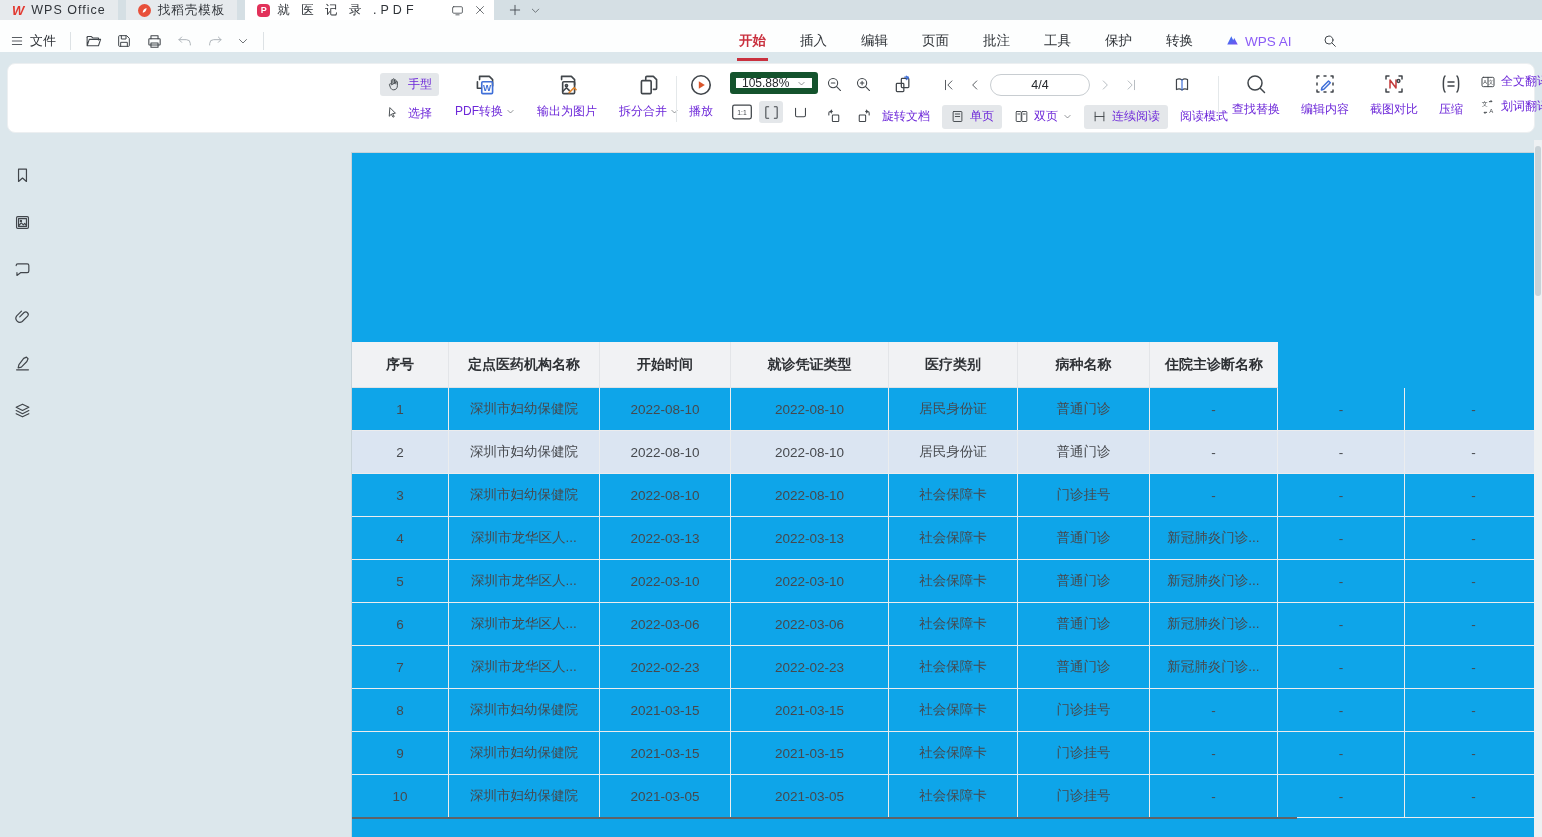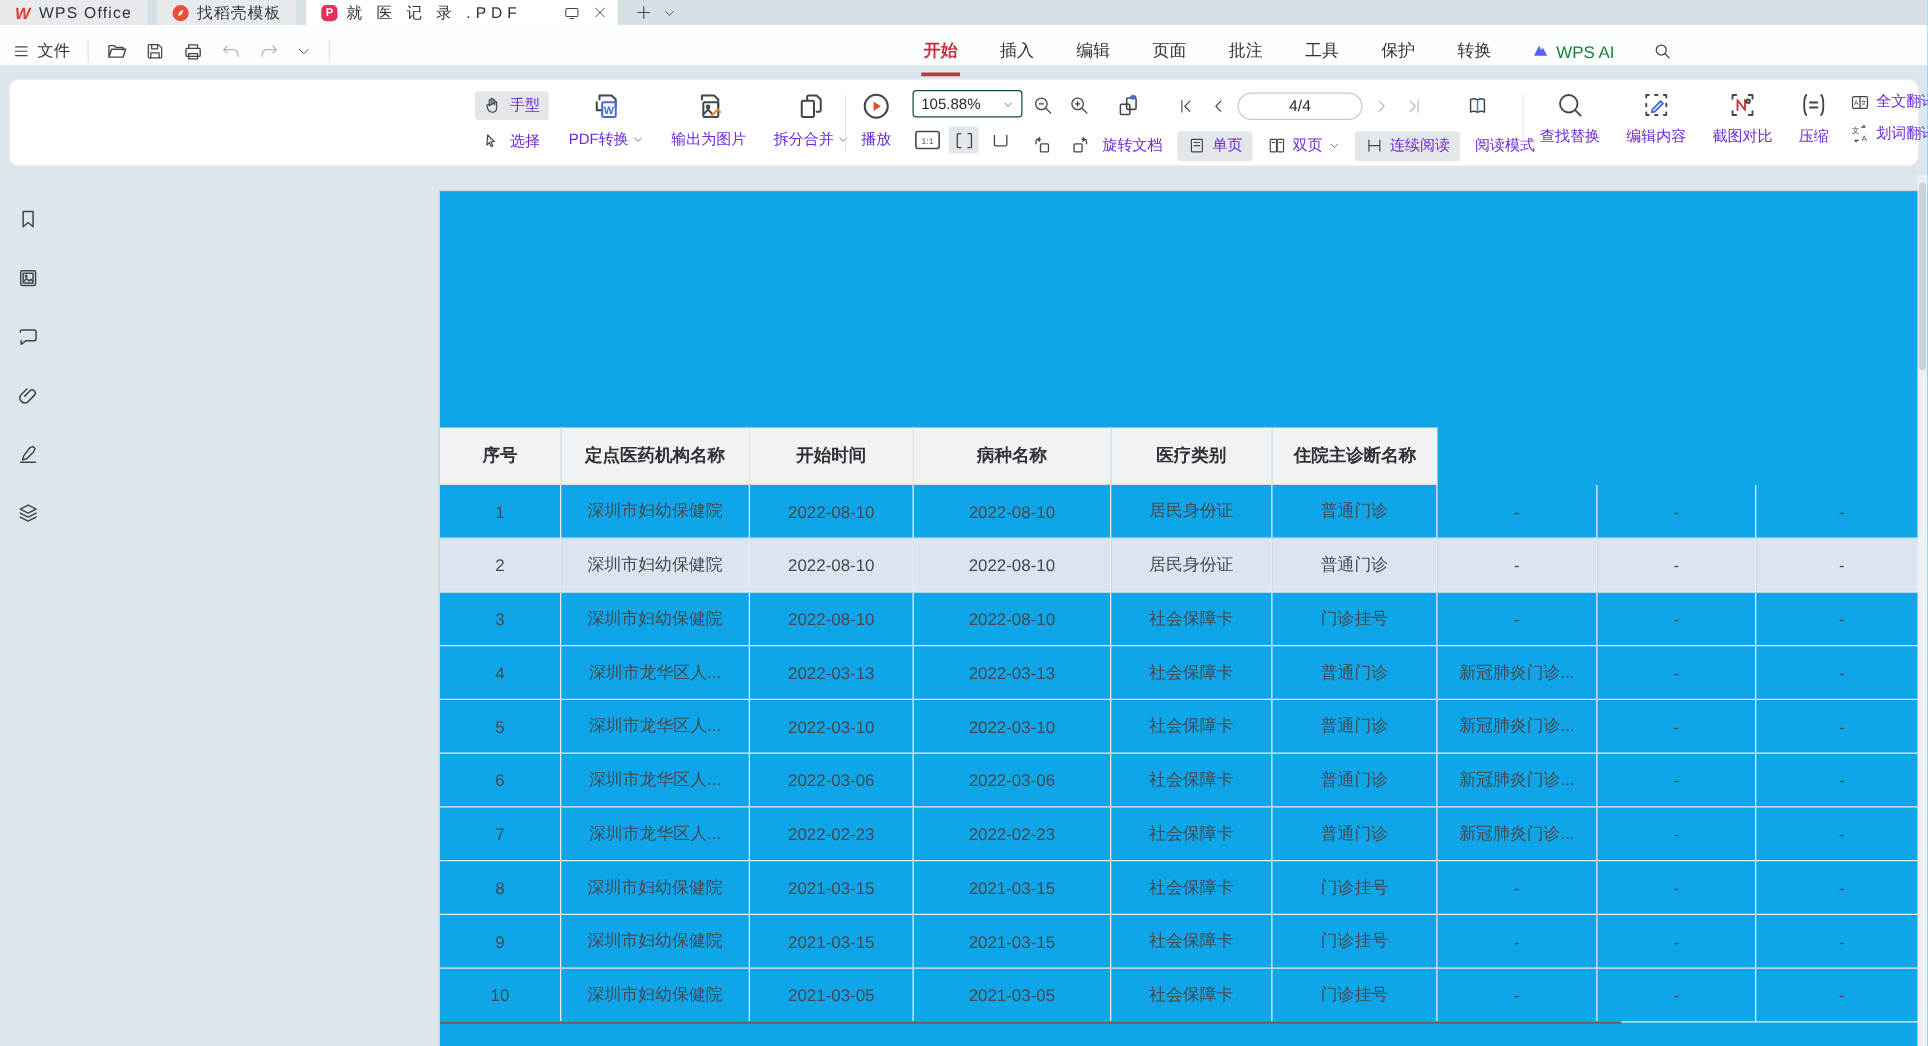--- a/index.html
+++ b/index.html
@@ -26,39 +26,39 @@
 
   
   .menubar { position:absolute; left:0; top:20px; width:100%; height:32px; background:#fdfefe; }
   .filegrp { position:absolute; left:10px; top:0; height:42px; display:flex; align-items:center; gap:14px; }
   .filebtn { display:flex; align-items:center; gap:6px; font-size:13px; color:#2e3237; }
   .vsep { width:1px; height:18px; background:#dde2e5; }
   .menuitems { position:absolute; left:737px; top:0; height:42px; display:flex; align-items:center; gap:30px; }
   .mitem { font-size:13.5px; color:#2e3237; position:relative; padding:4px 2px; cursor:default; }
   .mitem.active { color:#c9303e; font-weight:bold; }
   .mitem.active::after { content:""; position:absolute; left:0; right:0; bottom:-7px; height:3px; background:#c9303e; }
-  .aimenu { display:flex; align-items:center; gap:5px; font-size:13.5px; color:#15803d; }
+  .aimenu { display:flex; align-items:center; gap:5px; font-size:13.5px; color:#8b5cf6; }
 
   
   .toolcard { position:absolute; left:7px; top:63px; width:1528px; height:70px; background:#ffffff;
     border:1px solid #eceff1; border-radius:8px; }
   .tlabel { font-size:12px; color:#6d28d9; white-space:nowrap; }
   .sel { background:#e4e7ea; border-radius:3px; }
   .hdiv { position:absolute; top:12px; width:1px; height:46px; background:#e4e8ea; }
 
   .toolsgrp { position:absolute; left:372px; top:9px; display:flex; flex-direction:column; gap:6px; }
   .rowbtn { display:flex; align-items:center; gap:6px; padding:2px 7px; height:23px; }
 
   .biggrp { position:absolute; left:443px; top:6px; display:flex; gap:14px; }
   .vbtn { display:flex; flex-direction:column; align-items:center; gap:5px; padding:2px 4px; }
   .vbtn .with-ch { display:flex; align-items:center; gap:3px; }
 
   .playgrp { position:absolute; left:676px; top:6px;font-family:Liberation Serif, serif; }
   .zoomgrp { position:absolute; left:722px; top:8px; display:flex; flex-direction:column; gap:7px; width:88px; }
-  .zoomsel { height:22px; border:1px solid #14532d; border-radius:3px; background:#fff;
+  .zoomsel { height:22px; border:6px solid #14532d; border-radius:3px; background:#fff;
     display:flex; align-items:center; justify-content:space-between; padding:0 6px; font-size:12px; color:#26292d; }
   .zoombtns { display:flex; gap:5px; align-items:center; }
   .sqbtn { width:24px; height:22px; display:flex; align-items:center; justify-content:center; font-size:10px; color:#3a3f44; }
 
   .mid { position:absolute; left:814px; top:8px; }
   .mid-top { display:flex; align-items:center; gap:4px; height:25px; }
   .mid-bot { display:flex; align-items:center; gap:4px; height:25px; margin-top:7px; }
   .ibtn { display:flex; align-items:center; justify-content:center; padding:2px 4px; height:24px; }
   .pageinput { width:100px; height:22px; border:1px solid #c8cdd1; border-radius:11px; text-align:center;
     font-size:12.5px; color:#26292d; background:#fff; font-family:inherit; }
@@ -476,22 +476,23 @@
           <path d="M4 16l8 4 8-4"></path>
         </svg>
     </span>
   </div>
 
   <div class="page">
     <div class="thead tgrid">
         <div class="th">序号</div>
         <div class="th">定点医药机构名称</div>
         <div class="th">开始时间</div>
+        <div class="th">就诊凭证类型</div>
+        <div class="th">医疗类别</div>
         <div class="th">病种名称</div>
-        <div class="th">医疗类别</div>
         <div class="th">住院主诊断名称</div>
       </div>
     <div class="tbody">
         <div class="tr">
           <div class="td">1</div>
           <div class="td">深圳市妇幼保健院</div>
           <div class="td">2022-08-10</div>
           <div class="td">2022-08-10</div>
           <div class="td">居民身份证</div>
           <div class="td">普通门诊</div>

